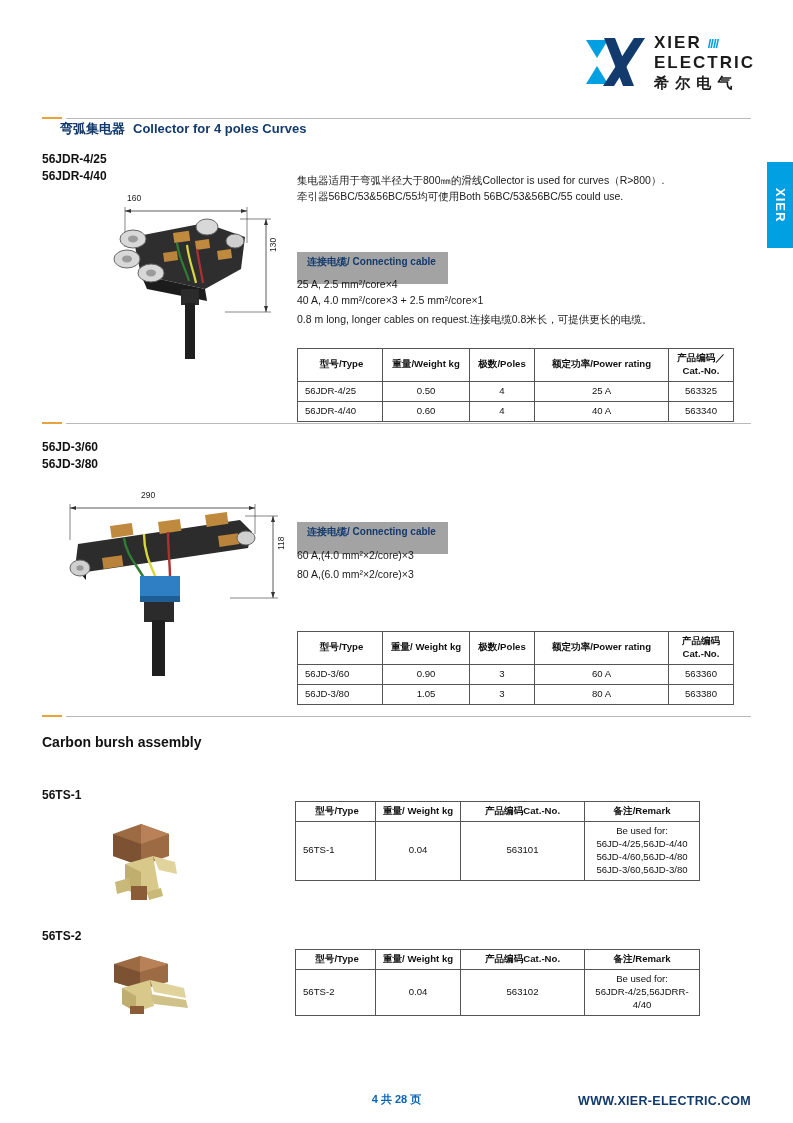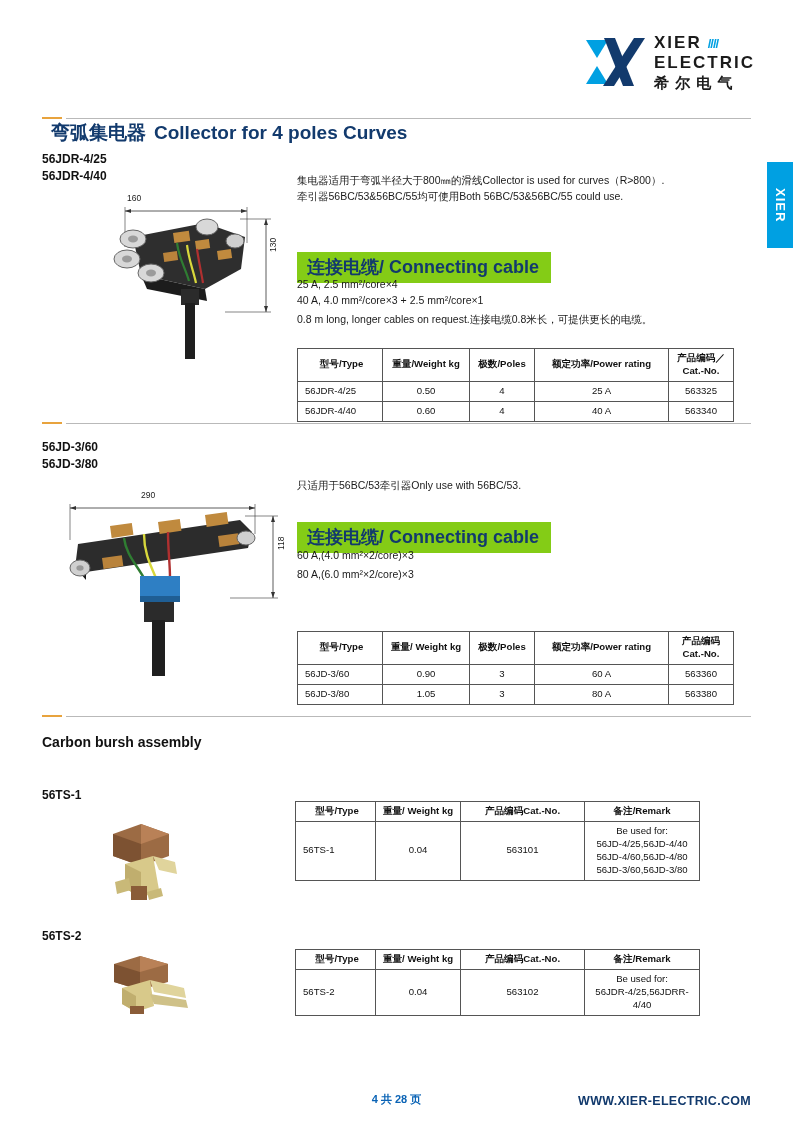--- a/index.html
+++ b/index.html
@@ -87,22 +87,22 @@
     justify-content: center;
   }
   .side-tab span {
     writing-mode: vertical-rl;
     text-orientation: mixed;
   }
 
   
   .sec-title {
     position: absolute;
-    left: 51px;
-    font-size: 19px;
+    left: 60px;
+    font-size: 13px;
     font-weight: bold;
   }
   .sec-title .cn { color: #123a6d; }
   .sec-title .en { color: #123a6d; margin-left: 8px; }
 
   .rule {
     position: absolute;
     height: 1px;
     background: #b9b9b9;
   }
@@ -123,23 +123,23 @@
 
   .body-text {
     position: absolute;
     font-size: 10.5px;
     color: #1a1a1a;
     line-height: 1.55;
   }
 
   .badge-title {
     position: absolute;
-    background: #84cc16;
-    padding: 3px 12px 4px 10px;
-    font-size: 18px;
+    background: #a3a3a3;
+    padding: 3px 12px 15px 10px;
+    font-size: 10px;
     font-weight: bold;
     color: #123a6d;
   }
 
   
   table.spec {
     position: absolute;
     border-collapse: collapse;
     font-size: 9.6px;
     color: #111;
@@ -318,21 +318,20 @@
       </tr>
     </tbody>
   </table>
 
   <div class="rule-accent" style="left:42px; top:410px;"></div>
   <div class="rule" style="left:66px; top:411px; width:685px;"></div>
 
   <div class="model-label" style="top:428px;">56JD-3/60</div>
   <div class="model-label" style="top:445px;">56JD-3/80</div>
 
-  <div class="body-text" style="left:297px; top:465px; width:430px;">只适用于56BC/53牵引器Only use with 56BC/53.</div>
 
   <div class="badge-title" style="left:297px; top:510px;">连接电缆/ Connecting cable</div>
 
   <div class="body-text" style="left:297px; top:535px;">60 A,(4.0 mm²×2/core)×3</div>
   <div class="body-text" style="left:297px; top:554px;">80 A,(6.0 mm²×2/core)×3</div>
 
   <div class="fig" style="left:40px; top:470px;">
     <svg width="250" height="200" viewBox="0 0 250 200" xmlns="http://www.w3.org/2000/svg">
 
       <line x1="30" y1="26" x2="215" y2="26" stroke="#333" stroke-width="0.8"></line>

